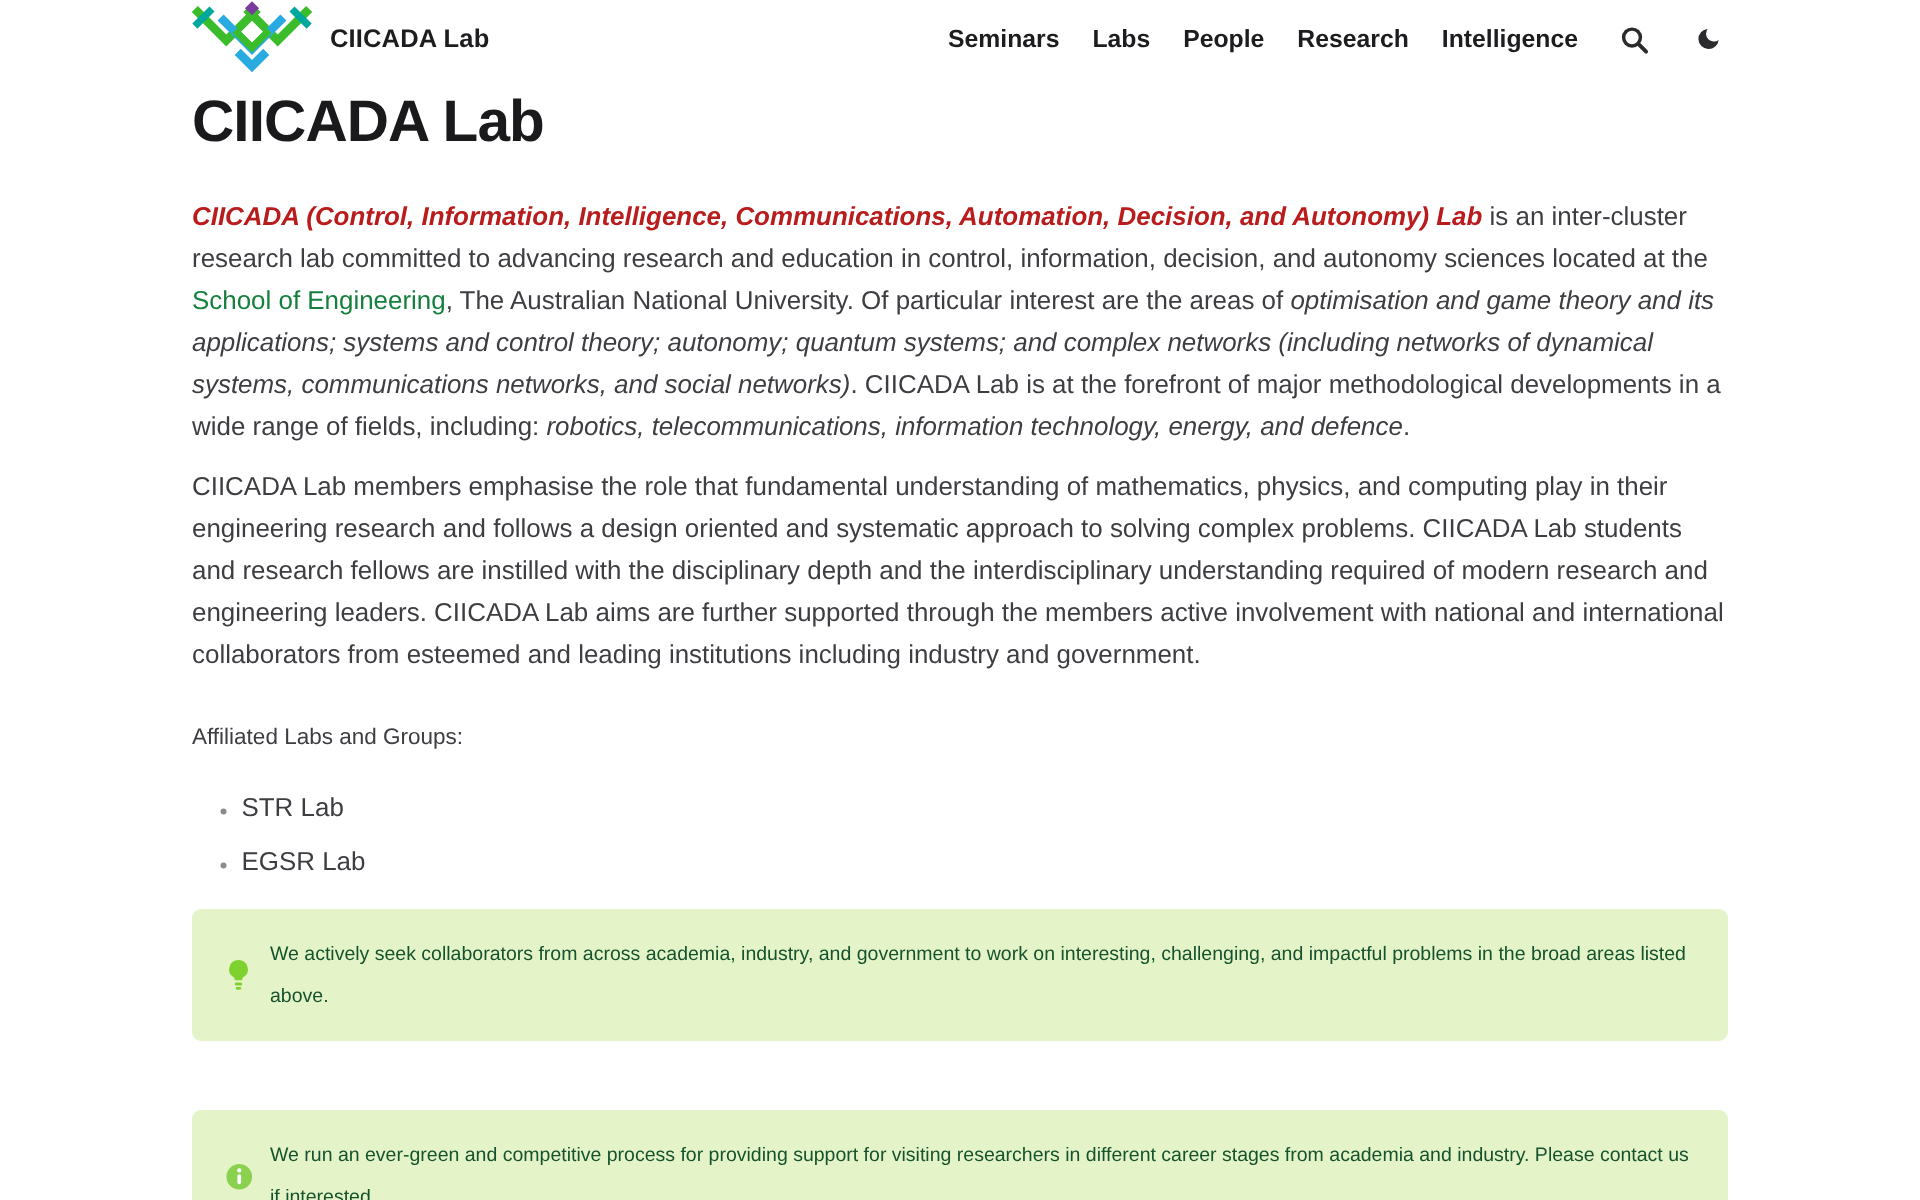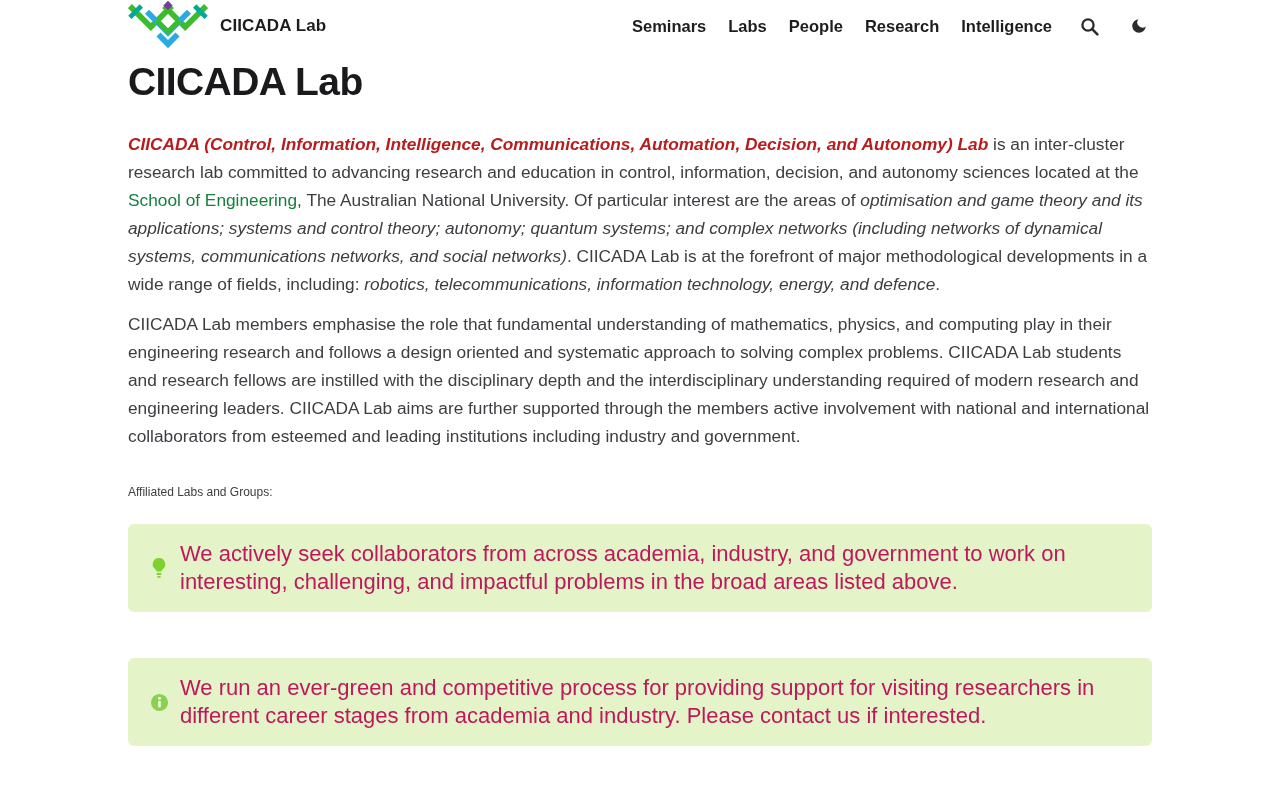--- a/index.html
+++ b/index.html
@@ -18,31 +18,31 @@
   
   .page-title { margin-top:8px; font-size:39px; line-height:44px; font-weight:800; color:#1a1a1d; letter-spacing:-0.6px; }
 
   
   .para { margin-top:26px; font-size:17.3px; line-height:28px; color:#3d3d42; }
   .para + .para { margin-top:12px; }
   .lead { font-weight:700; font-style:italic; color:#b91c1c; }
   .em { font-style:italic; }
   .green-link { color:#15803d; text-decoration:none; cursor:pointer; }
 
-  .affiliated-heading { margin-top:28px; font-size:12px; line-height:28px; color:#3d3d42; }
+  .affiliated-heading { margin-top:28px; font-size:15px; line-height:28px; color:#3d3d42; }
 
   ul.lab-list { margin-top:18px; padding-left:33px; list-style:disc; }
   ul.lab-list li { font-size:17.3px; line-height:28px; color:#3d3d42; margin-bottom:8px; }
   ul.lab-list li::marker { color:#8a8a8f; font-size:12px; }
 
   
   .callout { margin-top:18px; display:flex; align-items:center; gap:10px; background:#e5f3c8; border-radius:6px; padding:16px 20px; }
   .callout.second { margin-top:46px; }
   .callout-icon { width:22px; flex:0 0 auto; display:flex; align-items:center; justify-content:center; }
-  .callout-text { font-size:22px; line-height:28px; color:#be185d; }
+  .callout-text { font-size:13px; line-height:28px; color:#14532d; }
 </style>
 </head>
 <body>
 
 <div class="container">
 
   <div class="header">
     <svg class="logo-mark" viewBox="0 0 84 54" fill="none">
       <path d="M2 6 L24 28 L46 6" stroke="#3bbd2b" stroke-width="6"></path>
       <path d="M38 6 L60 28 L82 6" stroke="#3bbd2b" stroke-width="6"></path>
@@ -77,20 +77,24 @@
 
   <h1 class="page-title">CIICADA Lab</h1>
 
   <p class="para">
     <span class="lead">CIICADA (Control, Information, Intelligence, Communications, Automation, Decision, and Autonomy) Lab</span><span> is an inter-cluster research lab committed to advancing research and education in control, information, decision, and autonomy sciences located at the </span><a class="green-link">School of Engineering</a><span>, The Australian National University. Of particular interest are the areas of </span><span class="em">optimisation and game theory and its applications; systems and control theory; autonomy; quantum systems; and complex networks (including networks of dynamical systems, communications networks, and social networks)</span><span>. CIICADA Lab is at the forefront of major methodological developments in a wide range of fields, including: </span><span class="em">robotics, telecommunications, information technology, energy, and defence</span><span>.</span>
   </p>
 
   <p class="para">CIICADA Lab members emphasise the role that fundamental understanding of mathematics, physics, and computing play in their engineering research and follows a design oriented and systematic approach to solving complex problems. CIICADA Lab students and research fellows are instilled with the disciplinary depth and the interdisciplinary understanding required of modern research and engineering leaders. CIICADA Lab aims are further supported through the members active involvement with national and international collaborators from esteemed and leading institutions including industry and government.</p>
 
   <p class="affiliated-heading">Affiliated Labs and Groups:</p>
+  <ul class="lab-list">
+    <li>STR Lab</li>
+    <li>EGSR Lab</li>
+  </ul>
 
   <div class="callout">
     <span class="callout-icon">
       <svg width="16" height="22" viewBox="0 0 16 22" fill="#7fd12f">
         <path d="M8 1 a6.2 6.2 0 0 1 3.4 11.4 c-.5.35-.9.9-.9 1.6 v.5 H5.5 v-.5 c0-.7-.4-1.25-.9-1.6 A6.2 6.2 0 0 1 8 1 z"></path>
         <rect x="5.5" y="16" width="5" height="2" rx="1"></rect>
         <rect x="6.2" y="19" width="3.6" height="1.8" rx="0.9"></rect>
       </svg>
     </span>
     <div class="callout-text">We actively seek collaborators from across academia, industry, and government to work on interesting, challenging, and impactful problems in the broad areas listed above.</div>

